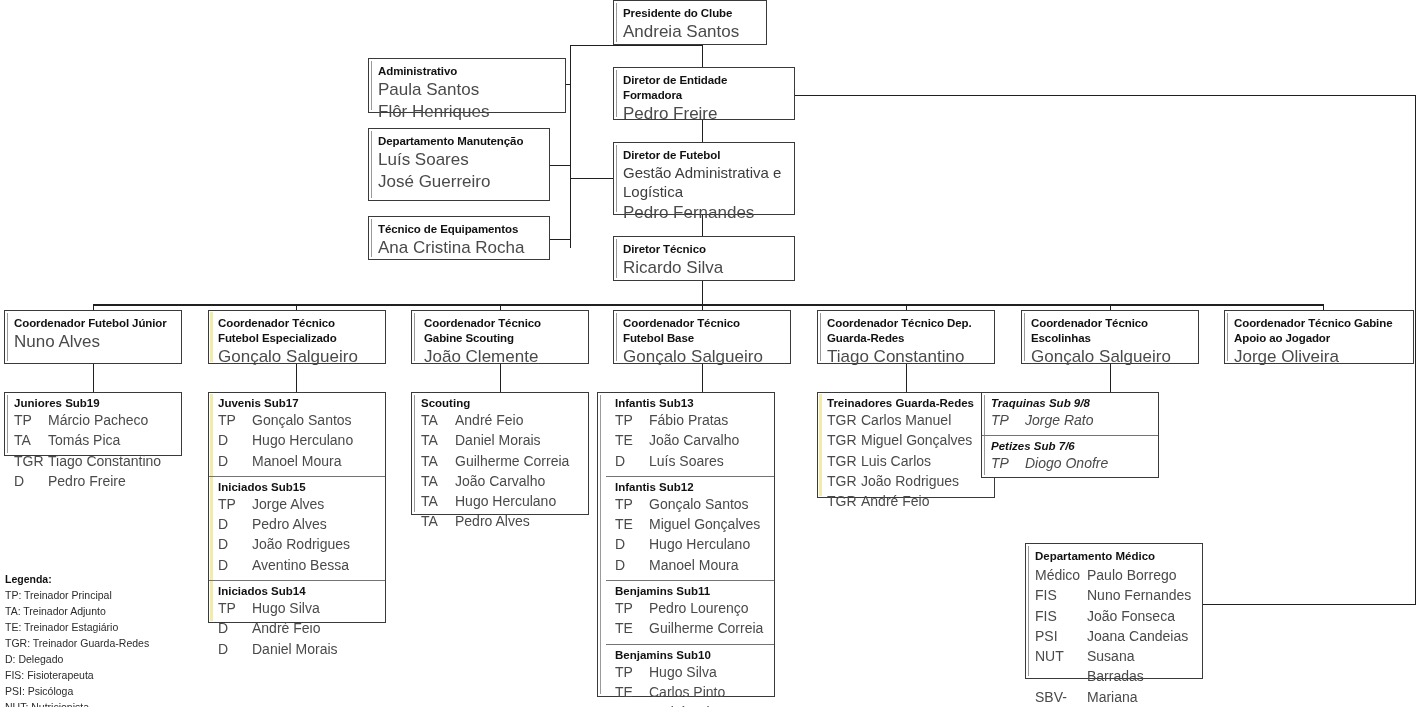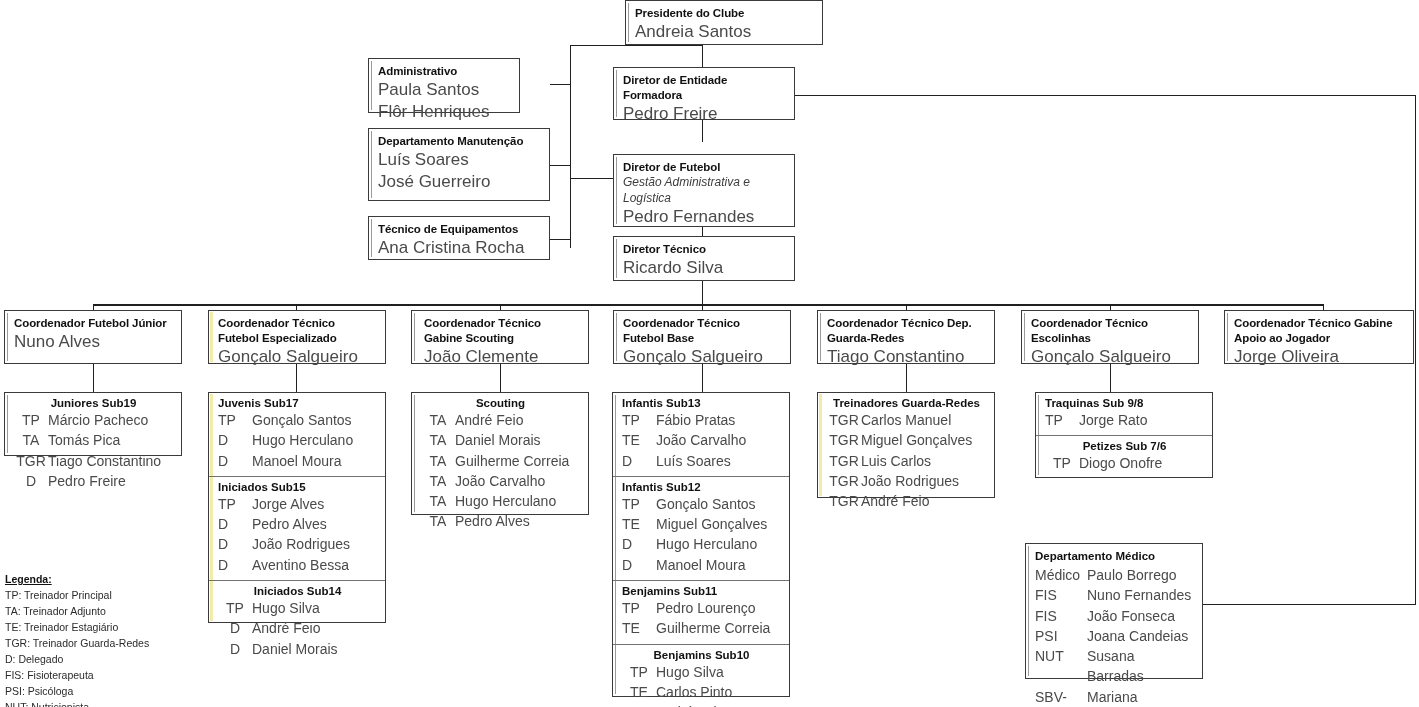--- a/index.html
+++ b/index.html
@@ -56,23 +56,22 @@
     bottom: 1px;
   }
 
   .b-title {
     font-weight: bold;
     font-size: 11.5px;
     color: #111111;
     letter-spacing: -0.1px;
   }
   .b-sub {
-    font-size: 12px;
+    font-size: 15px;
     color: #3d3d3d;
-    font-style: italic;
   }
   .b-name {
     font-size: 17px;
     color: #4a4a4a;
   }
 
   
   .srow {
     display: flex;
     font-size: 14px;
@@ -111,30 +110,30 @@
     background: #f2ecaa;
     width: 3px;
     left: 1px; top: 1px; bottom: 1px;
   }
   .stack .seg {
     padding: 4px 8px 5px 9px;
     border-bottom: 1px solid #737373;
     position: relative;
     z-index: 1;
   }
-  .stack .seg:last-child { border-bottom: none; text-align: center; }
+  .stack .seg:last-child { border-bottom: none; }
 
   
   #legend {
     position: absolute;
     font-size: 10.5px;
     color: #2b2b2b;
     line-height: 1.52;
   }
-  #legend .lg-title { font-weight: bold; color: #111111; text-decoration: underline; }
+  #legend .lg-title { font-weight: bold; color: #111111; }
 </style>
 </head>
 <body>
 
 <div id="canvas">
 
   <div class="ln v" style="left:702px; top:45px; height:22px;"></div>
 
   <div class="ln h" style="left:570px; top:45px; width:133px;"></div>
 
@@ -167,42 +166,42 @@
   <div class="ln v" style="left:1110px; top:304px; height:6px;"></div>
   <div class="ln v" style="left:1323px; top:304px; height:6px;"></div>
 
   <div class="ln v" style="left:93px; top:364px; height:28px;"></div>
   <div class="ln v" style="left:296px; top:364px; height:28px;"></div>
   <div class="ln v" style="left:500px; top:364px; height:28px;"></div>
   <div class="ln v" style="left:702px; top:364px; height:28px;"></div>
   <div class="ln v" style="left:906px; top:364px; height:28px;"></div>
   <div class="ln v" style="left:1110px; top:364px; height:28px;"></div>
 
-  <div class="box" style="left:613px; top:0px; width:198px; height:45px;margin-left:12px;">
+  <div class="box" style="left:613px; top:0px; width:154px; height:45px;">
     <div class="b-title">Presidente do Clube</div>
     <div class="b-name">Andreia Santos</div>
   </div>
 
   <div class="box" style="left:613px; top:67px; width:182px; height:53px;">
     <div class="b-title">Diretor de Entidade Formadora</div>
     <div class="b-name">Pedro Freire</div>
   </div>
 
-  <div class="box" style="left:613px; top:142px; width:182px; height:73px;margin-top:12px;">
+  <div class="box" style="left:613px; top:142px; width:182px; height:73px;">
     <div class="b-title">Diretor de Futebol</div>
     <div class="b-sub">Gestão Administrativa e Logística</div>
     <div class="b-name">Pedro Fernandes</div>
   </div>
 
   <div class="box" style="left:613px; top:236px; width:182px; height:45px;">
     <div class="b-title">Diretor Técnico</div>
     <div class="b-name">Ricardo Silva</div>
   </div>
 
-  <div class="box" style="left:368px; top:58px; width:152px; height:55px;">
+  <div class="box" style="left:368px; top:58px; width:198px; height:55px;">
     <div class="b-title">Administrativo</div>
     <div class="b-name">Paula Santos</div>
     <div class="b-name">Flôr Henriques</div>
   </div>
 
   <div class="box" style="left:368px; top:128px; width:182px; height:73px;">
     <div class="b-title">Departamento Manutenção</div>
     <div class="b-name">Luís Soares</div>
     <div class="b-name">José Guerreiro</div>
   </div>
@@ -344,21 +343,21 @@
           <span class="code">TA</span>
           <span class="nm">Hugo Herculano</span>
         </div>
       <div class="srow">
           <span class="code">TA</span>
           <span class="nm">Pedro Alves</span>
         </div>
     </div>
   </div>
 
-  <div class="stack" style="left:612px; top:392px; width:178px; height:305px;">
+  <div class="stack" style="left:597px; top:392px; width:178px; height:305px;padding-left:8px;">
     <div class="seg">
       <div class="staff-title">Infantis Sub13</div>
       <div class="srow">
           <span class="code">TP</span>
           <span class="nm">Fábio Pratas</span>
         </div>
       <div class="srow">
           <span class="code">TE</span>
           <span class="nm">João Carvalho</span>
         </div>
@@ -437,21 +436,21 @@
           <span class="code">TGR</span>
           <span class="nm">João Rodrigues</span>
         </div>
       <div class="srow">
           <span class="code">TGR</span>
           <span class="nm">André Feio</span>
         </div>
     </div>
   </div>
 
-  <div class="stack" style="left:1035px; top:392px; width:178px; height:86px;">
+  <div class="stack" style="left:981px; top:392px; width:178px; height:86px;font-style:italic;">
     <div class="seg">
       <div class="staff-title">Traquinas Sub 9/8</div>
       <div class="srow">
           <span class="code">TP</span>
           <span class="nm">Jorge Rato</span>
         </div>
     </div>
     <div class="seg">
       <div class="staff-title">Petizes Sub 7/6</div>
       <div class="srow">

